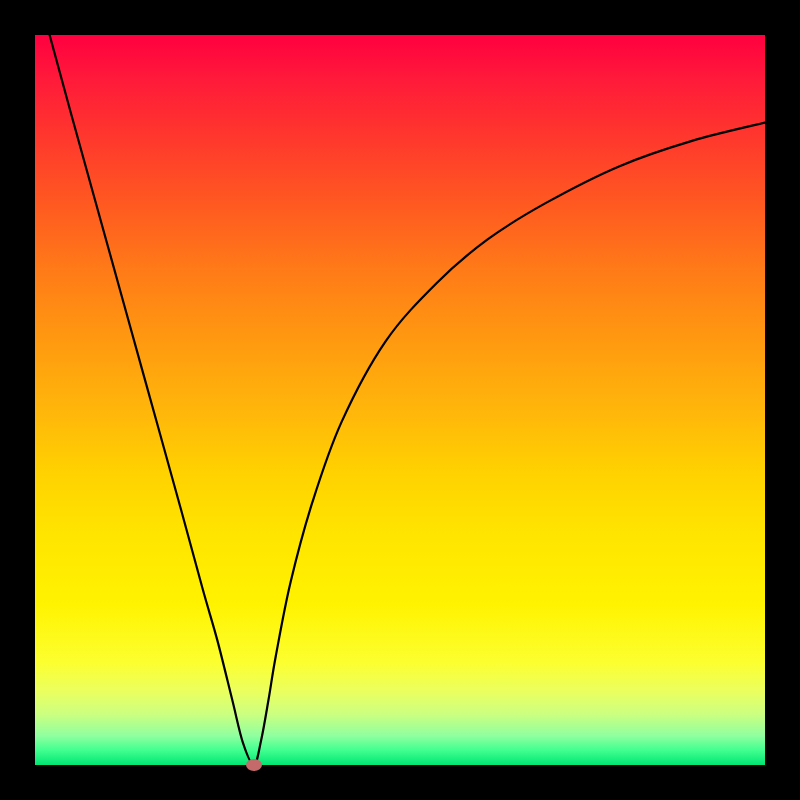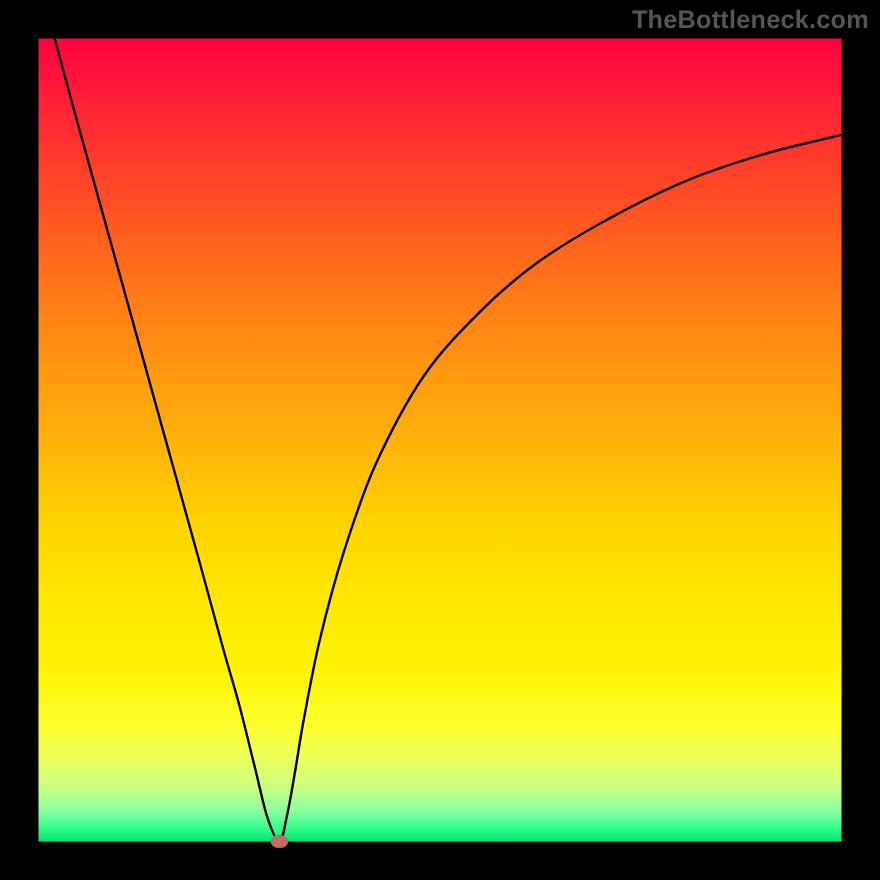--- a/index.html
+++ b/index.html
@@ -67,21 +67,20 @@
     height: 12px;
     border-radius: 50%;
     background: #c46a6a;
     transform: translate(-50%, -50%);
   }
 </style>
 </head>
 <body>
 
 <div class="frame">
-  <div class="attribution">TheBottleneck.com</div>
 
   <div class="plot-area">
     <svg class="curve" viewBox="0 0 730 730" preserveAspectRatio="none">
       <path id="curve-path" fill="none" stroke-width="2.2" stroke-linecap="round" stroke-linejoin="round" d="M 14.60 0.00 C 18.25 13.38, 26.77 45.02, 36.50 80.30 C 46.23 115.58, 60.83 167.90, 73.00 211.70 C 85.17 255.50, 97.33 299.30, 109.50 343.10 C 121.67 386.90, 136.27 439.22, 146.00 474.50 C 155.73 509.78, 161.82 532.90, 167.90 554.80 C 173.98 576.70, 177.63 587.65, 182.50 605.90 C 187.37 624.15, 192.84 647.27, 197.10 664.30 C 201.36 681.33, 204.40 697.15, 208.05 708.10 C 211.70 719.05, 215.96 730.61, 219.00 730.00 C 222.04 729.39, 223.87 715.40, 226.30 704.45 C 228.73 693.50, 231.17 678.29, 233.60 664.30 C 236.03 650.31, 237.25 639.97, 240.90 620.50 C 244.55 601.03, 249.42 573.05, 255.50 547.50 C 261.58 521.95, 268.88 493.97, 277.40 467.20 C 285.92 440.43, 294.43 413.67, 306.60 386.90 C 318.77 360.13, 334.58 329.72, 350.40 306.60 C 366.22 283.48, 384.47 265.23, 401.50 248.20 C 418.53 231.17, 434.35 217.78, 452.60 204.40 C 470.85 191.02, 489.10 180.07, 511.00 167.90 C 532.90 155.73, 559.67 141.74, 584.00 131.40 C 608.33 121.06, 632.67 113.15, 657.00 105.85 C 681.33 98.55, 717.83 90.64, 730.00 87.60" stroke="#000000"></path>
     </svg>
     <div class="marker" id="marker" style="left: 219px; top: 730px; background: rgb(196, 106, 106);"></div>
   </div>
 </div>
 
 </body></html>

